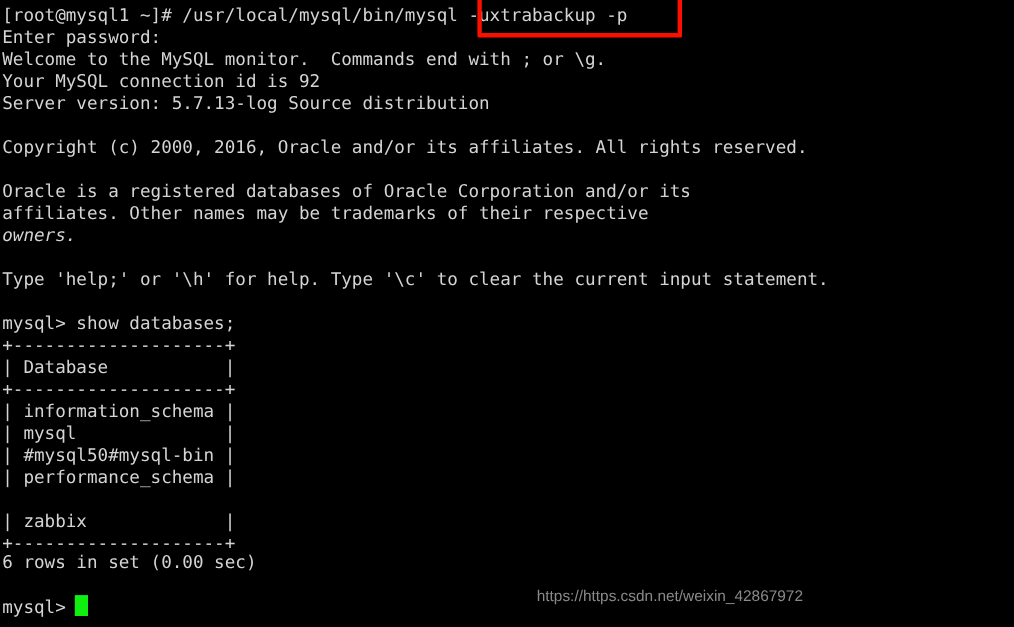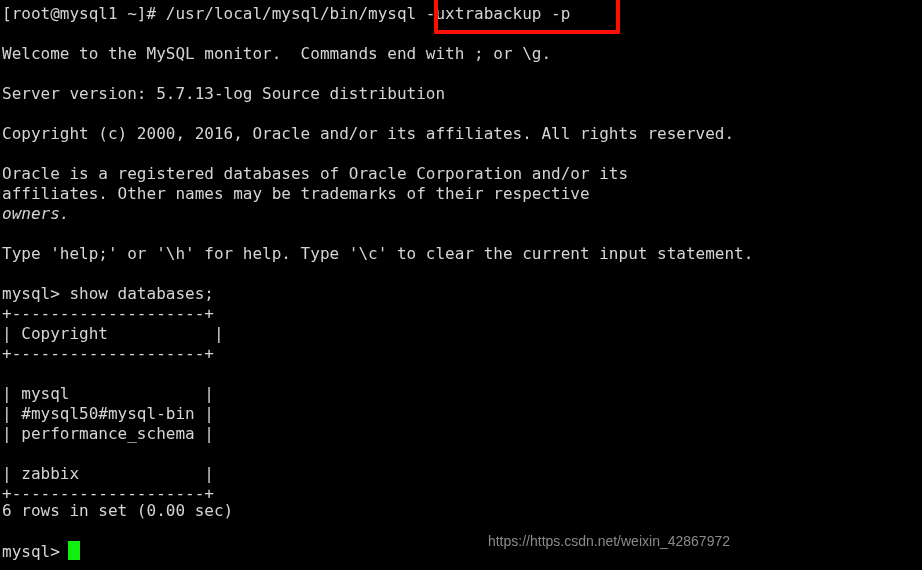--- a/index.html
+++ b/index.html
@@ -81,23 +81,25 @@
   }
 </style>
 </head>
 <body>
 
 <div id="terminal" style="background: rgb(0, 0, 0); color: rgb(212, 212, 212);">
 
   
   <div class="line" style="top:4px;">[root@mysql1 ~]# /usr/local/mysql/bin/mysql -uxtrabackup -p</div>
   
+  <div class="line" style="top:24px;">Enter password:</div>
   
   <div class="line" style="top:44px;">Welcome to the MySQL monitor.  Commands end with ; or \g.</div>
   
+  <div class="line" style="top:64px;">Your MySQL connection id is 92</div>
   
   <div class="line" style="top:84px;">Server version: 5.7.13-log Source distribution</div>
   
   <div class="line" style="top:104px;"></div>
   
   <div class="line" style="top:124px;">Copyright (c) 2000, 2016, Oracle and/or its affiliates. All rights reserved.</div>
   
   <div class="line" style="top:144px;"></div>
   
   <div class="line" style="top:164px;">Oracle is a registered databases of Oracle Corporation and/or its</div>
@@ -109,24 +111,25 @@
   <div class="line" style="top:224px;"></div>
   
   <div class="line" style="top:244px;">Type 'help;' or '\h' for help. Type '\c' to clear the current input statement.</div>
   
   <div class="line" style="top:264px;"></div>
   
   <div class="line" style="top:284px;">mysql&gt; show databases;</div>
   
   <div class="line" style="top:304px;">+--------------------+</div>
   
-  <div class="line" style="top:324px;">| Copyright           |</div>
+  <div class="line" style="top:324px;">| Database           |</div>
   
   <div class="line" style="top:344px;">+--------------------+</div>
   
+  <div class="line" style="top:364px;">| information_schema |</div>
   <div class="line" style="top:384px;">| mysql              |</div>
   <div class="line" style="top:404px;">| #mysql50#mysql-bin |</div>
   <div class="line" style="top:424px;">| performance_schema |</div>
   <div class="line" style="top:464px;">| zabbix             |</div>
   
   <div class="line" style="top:484px;">+--------------------+</div>
   
   <div class="line" style="top:501px;">6 rows in set (0.00 sec)</div>
   
   <div class="line" style="top:524px;"></div>

